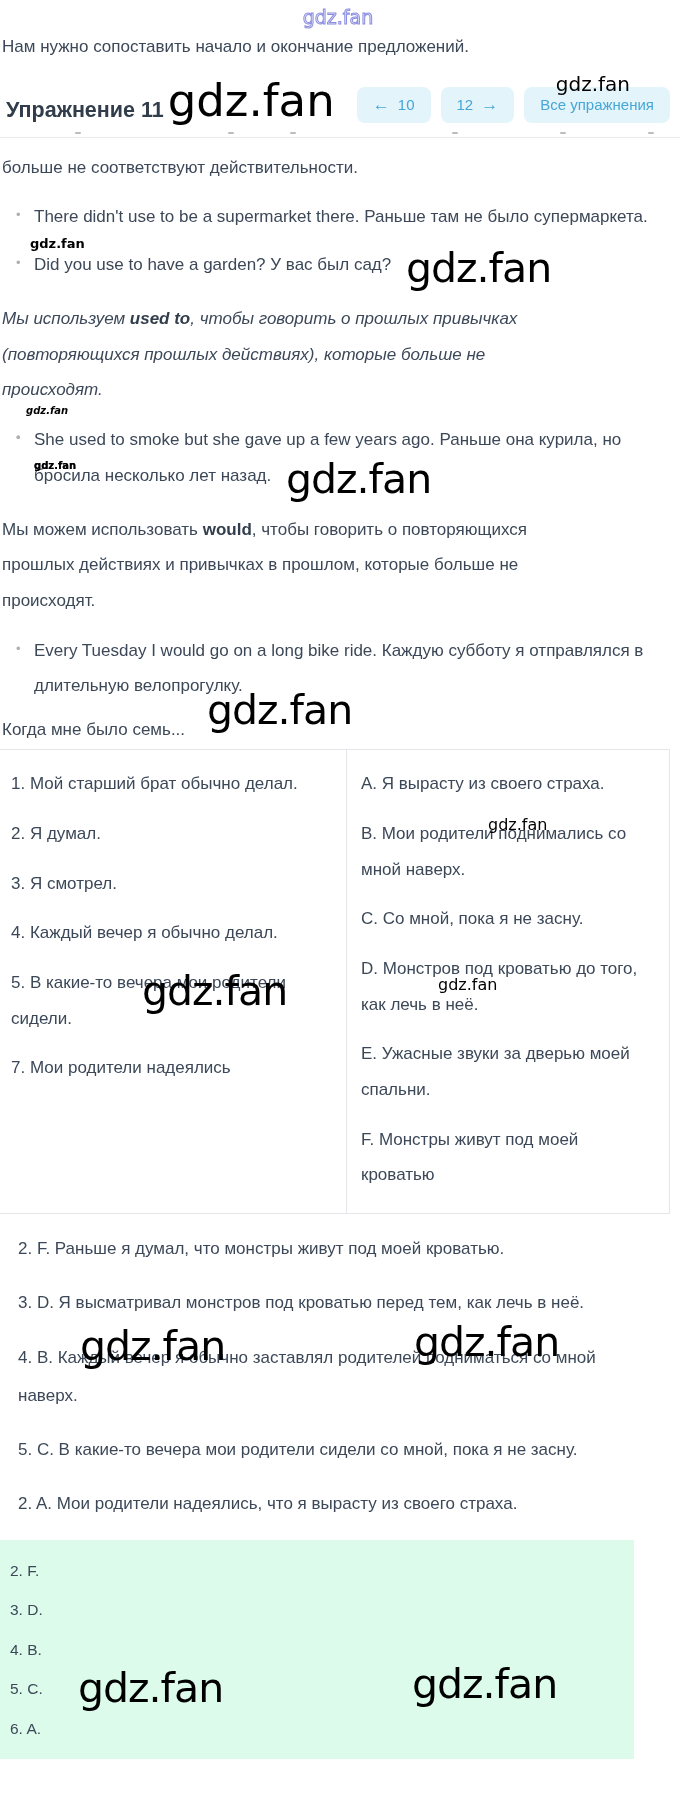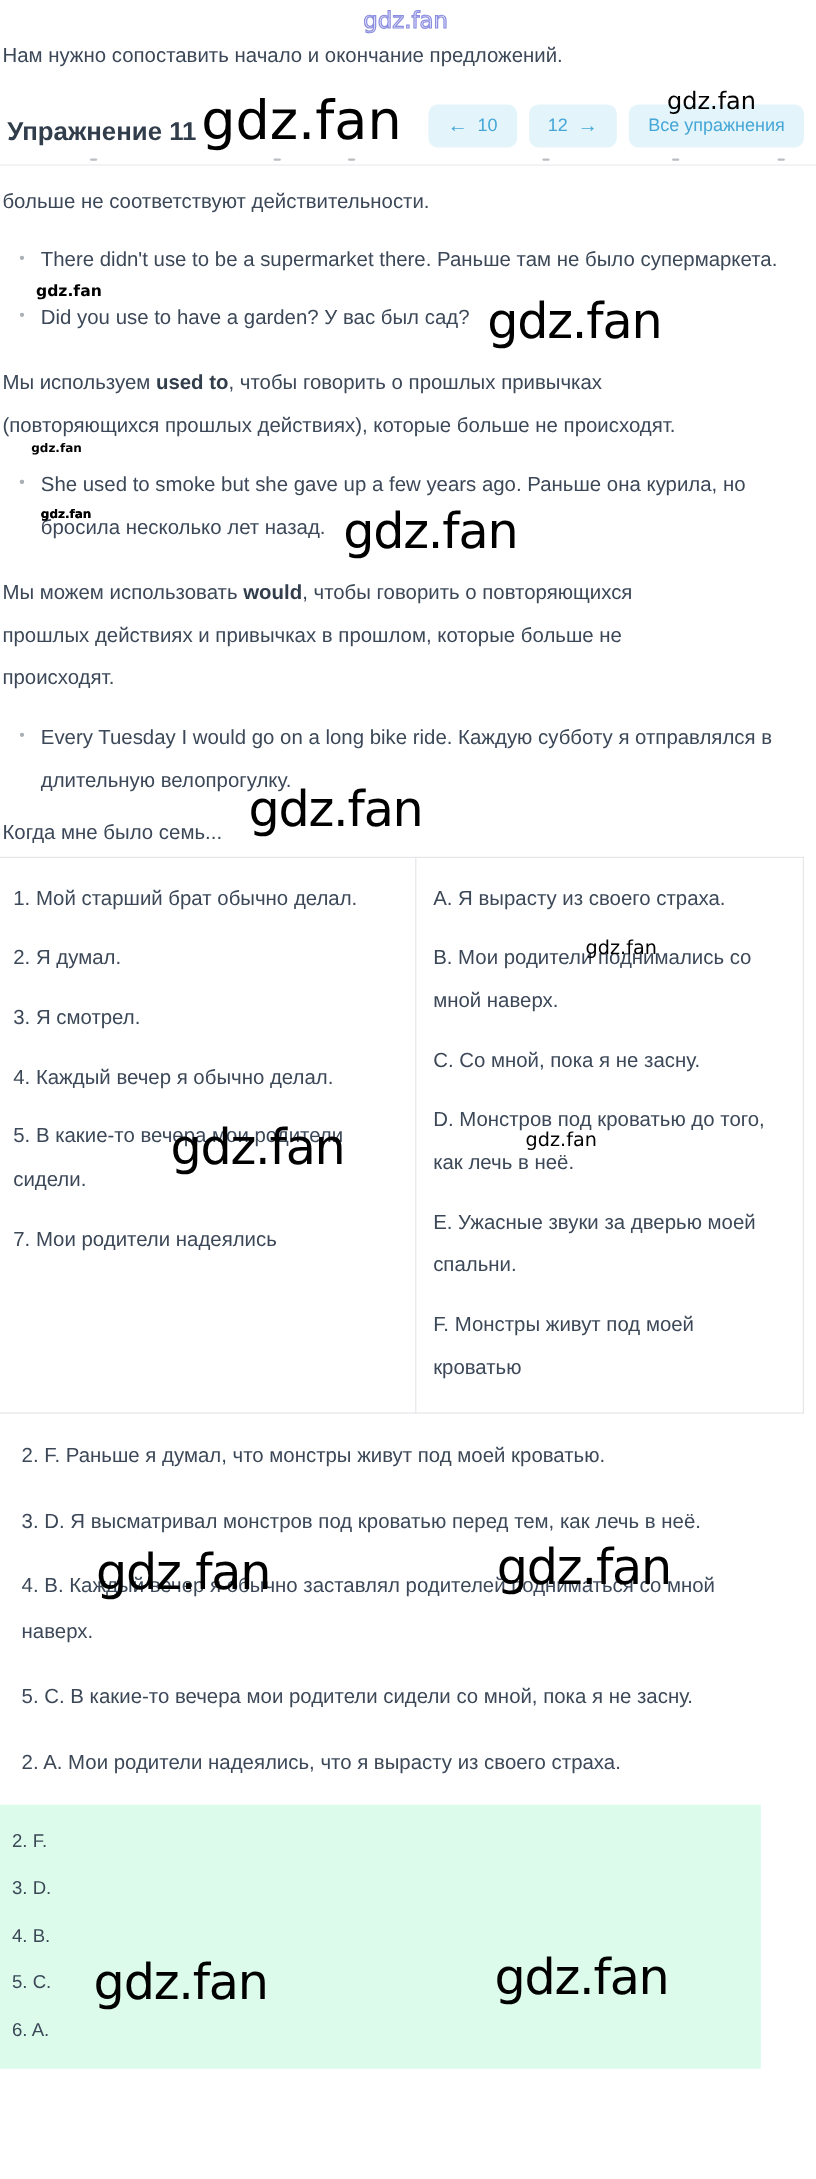--- a/index.html
+++ b/index.html
@@ -36,21 +36,21 @@
   }
   .btn .arr { font-size:17px; line-height:1; }
   .wm-hdr { position:absolute; right:40px; top:-15px; font-size:20px; }
 
   
   .clip-strip { position:relative; height:9px; border-bottom:1px solid #ececee; margin:0 -6px 6px -2px; }
   .clip-strip i { position:absolute; top:3px; width:6px; height:2.5px; background:#b9bdc2; border-radius:1px; }
 
   
   p.para { margin:12px 0; line-height:2.1; position:relative; }
-  p.narrow { max-width:578px; }
+  p.narrow { max-width:578px;font-style:italic; }
   p.narrow2 { max-width:600px; }
   b { color:#323e4c; }
 
   ul.ex { list-style:none; margin:14px 0 12px; padding:0 0 0 14px; }
   ul.ex li { position:relative; padding-left:18px; line-height:2.1; margin-bottom:12px; max-width:654px; }
   ul.ex li::before { content:"•"; position:absolute; left:0; top:2px; color:#aab0b6; font-size:13px; }
 
   h3.subhead { font-size:17.5px; font-weight:700; color:#313d4b; margin:20px 0 8px; }
 
   .lead-in { margin:10px 0 6px; line-height:1.6; position:relative; }

